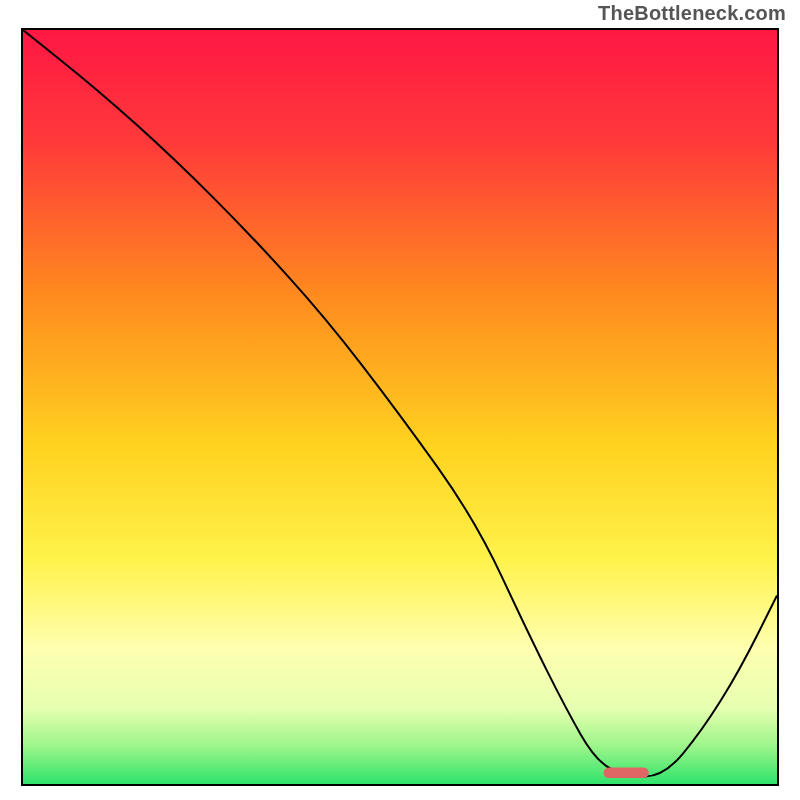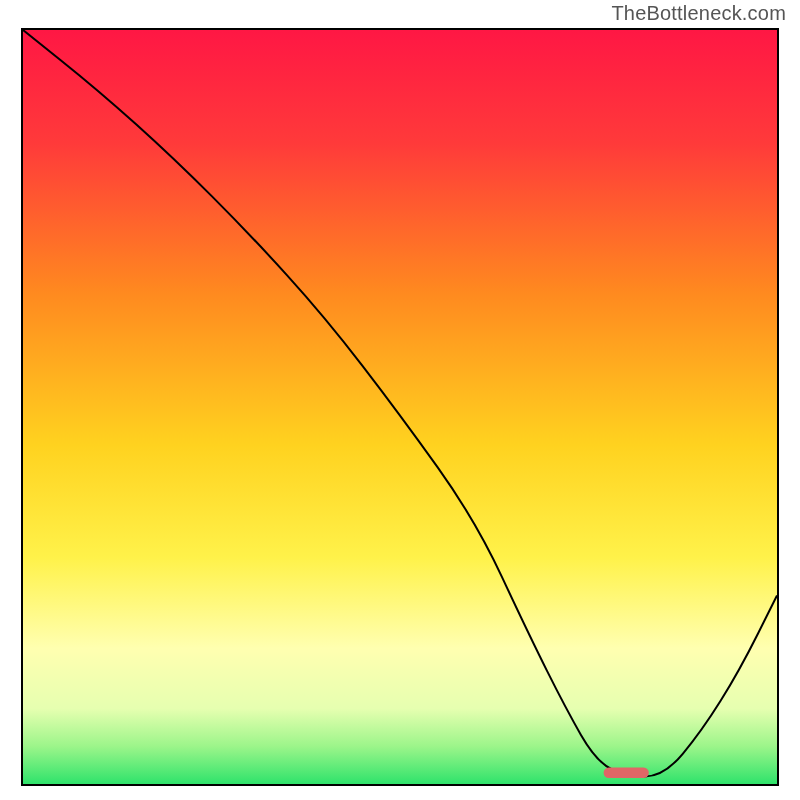--- a/index.html
+++ b/index.html
@@ -14,21 +14,21 @@
   .outer {
     position: relative;
     width: 800px;
     height: 800px;
   }
   .watermark {
     position: absolute;
     top: 2px;
     right: 14px;
     font-size: 20px;
-    font-weight: normal;
+    font-weight: bold;
     color: #555;
     letter-spacing: 0.2px;
   }
   .plot-frame {
     position: absolute;
     left: 21px;
     top: 28px;
     width: 758px;
     height: 758px;
     border: 2px solid #000;

